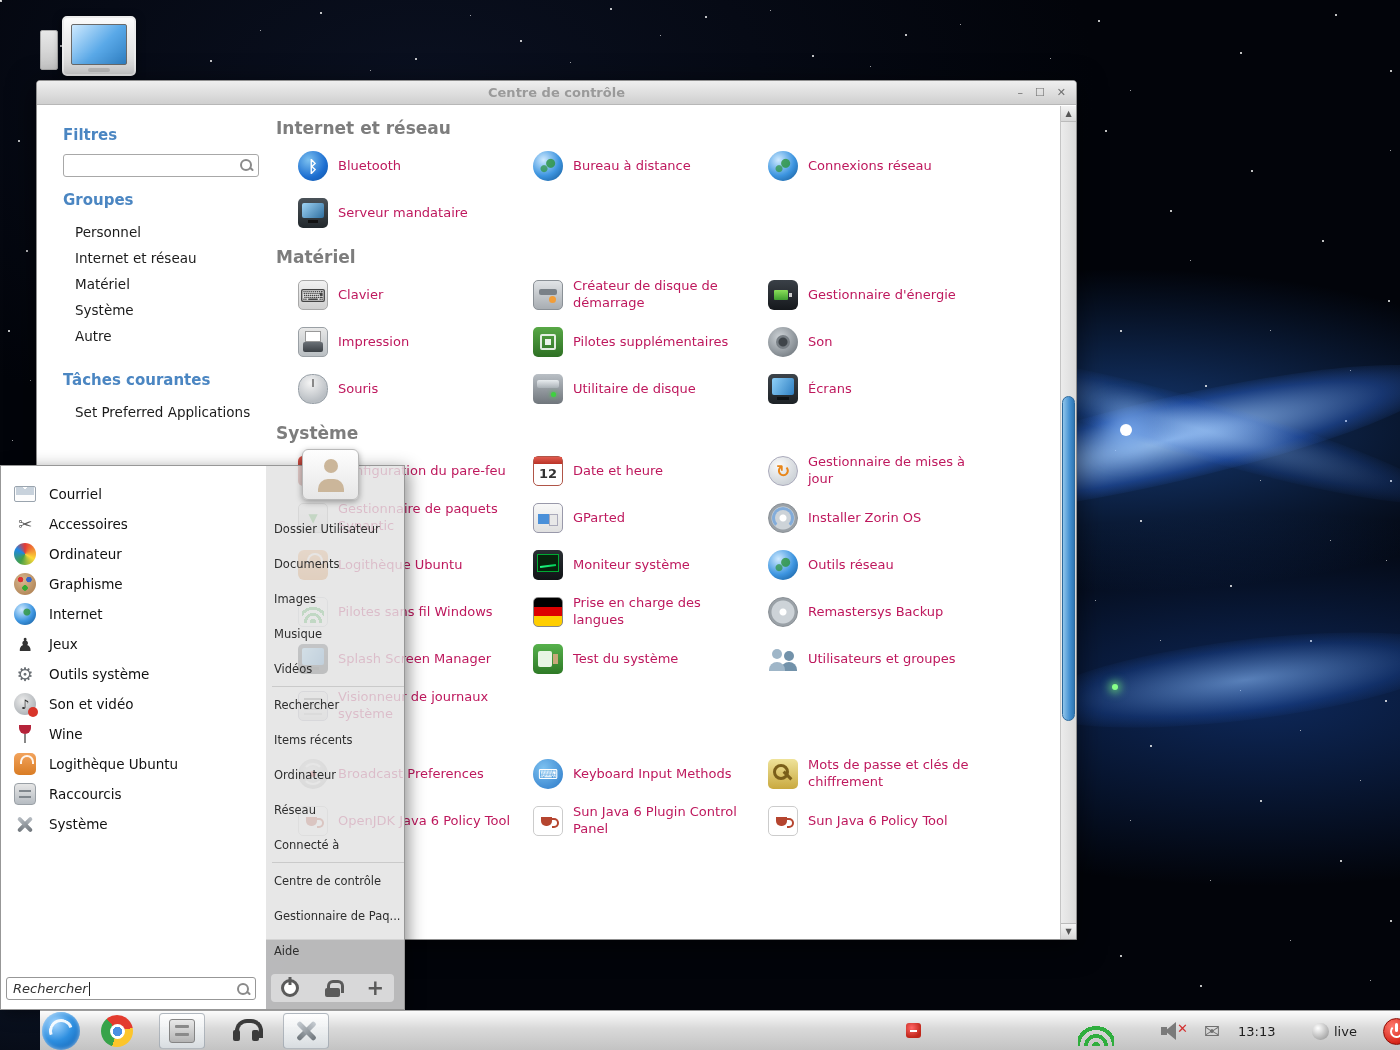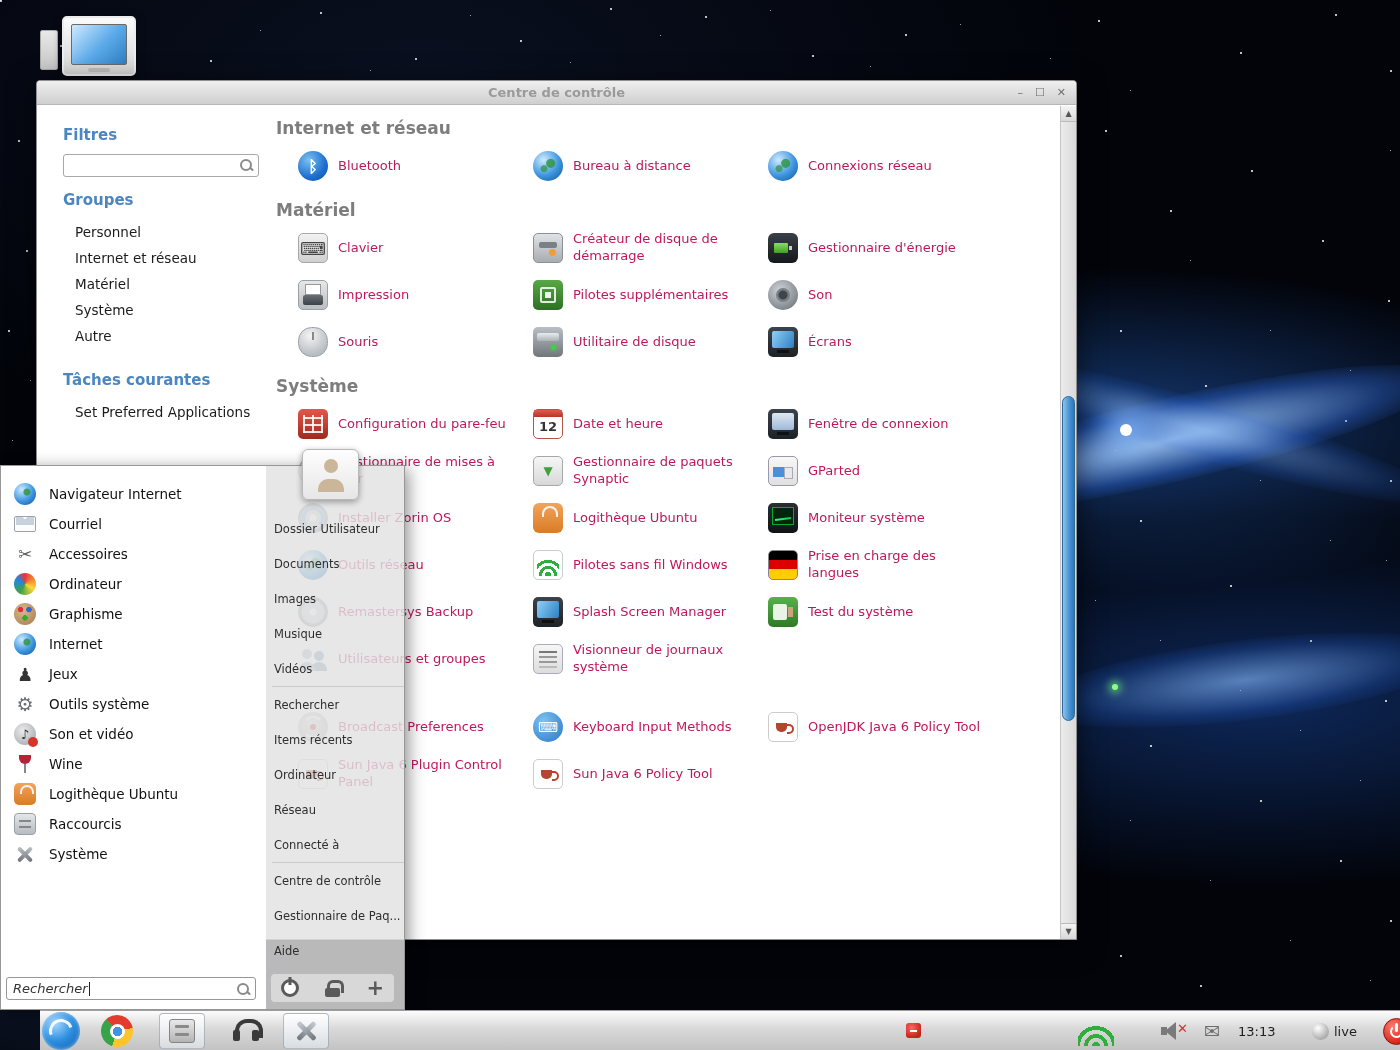--- a/index.html
+++ b/index.html
@@ -428,20 +428,24 @@
               <div class="tile">
                 <span class="ic icon-remote-desktop"></span>
                 <span class="tile-label">Bureau à distance</span>
               </div>
 
               <div class="tile">
                 <span class="ic icon-network-connections"></span>
                 <span class="tile-label">Connexions réseau</span>
               </div>
 
+              <div class="tile">
+                <span class="ic icon-proxy-server"></span>
+                <span class="tile-label">Serveur mandataire</span>
+              </div>
 
           </div>
         </section>
         <section>
           <div class="sec-h">Matériel</div>
           <div class="grid">
 
               <div class="tile">
                 <span class="ic icon-keyboard"></span>
                 <span class="tile-label">Clavier</span>
@@ -496,24 +500,20 @@
               <div class="tile">
                 <span class="ic icon-firewall"></span>
                 <span class="tile-label">Configuration du pare-feu</span>
               </div>
 
               <div class="tile">
                 <span class="ic icon-date-time"></span>
                 <span class="tile-label">Date et heure</span>
               </div>
 
-              <div class="tile">
-                <span class="ic icon-login-window"></span>
-                <span class="tile-label">Fenêtre de connexion</span>
-              </div>
 
               <div class="tile">
                 <span class="ic icon-update-manager"></span>
                 <span class="tile-label">Gestionnaire de mises à jour</span>
               </div>
 
               <div class="tile">
                 <span class="ic icon-synaptic"></span>
                 <span class="tile-label">Gestionnaire de paquets Synaptic</span>
               </div>
@@ -587,20 +587,24 @@
               <div class="tile">
                 <span class="ic icon-broadcast"></span>
                 <span class="tile-label">Broadcast Preferences</span>
               </div>
 
               <div class="tile">
                 <span class="ic icon-keyboard-input"></span>
                 <span class="tile-label">Keyboard Input Methods</span>
               </div>
 
+              <div class="tile">
+                <span class="ic icon-passwords-keys"></span>
+                <span class="tile-label">Mots de passe et clés de chiffrement</span>
+              </div>
 
               <div class="tile">
                 <span class="ic icon-java"></span>
                 <span class="tile-label">OpenJDK Java 6 Policy Tool</span>
               </div>
 
               <div class="tile">
                 <span class="ic icon-java"></span>
                 <span class="tile-label">Sun Java 6 Plugin Control Panel</span>
               </div>
@@ -619,24 +623,20 @@
         <div class="sb-btn sb-up">▲</div>
         <div class="sb-thumb"></div>
         <div class="sb-btn sb-down">▼</div>
       </div>
     </div>
   </div>
 
   <div class="menu">
     <div class="menu-left">
 
-        <div class="menu-item">
-          <span class="micon micon-web-browser"></span>
-          <span>Navigateur Internet</span>
-        </div>
 
         <div class="menu-item">
           <span class="micon micon-mail"></span>
           <span>Courriel</span>
         </div>
 
         <div class="menu-item">
           <span class="micon micon-accessories"></span>
           <span>Accessoires</span>
         </div>

